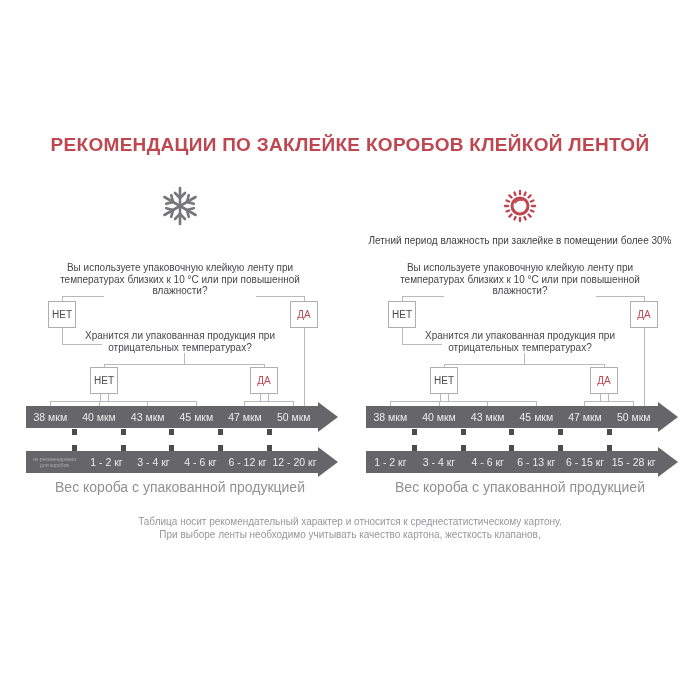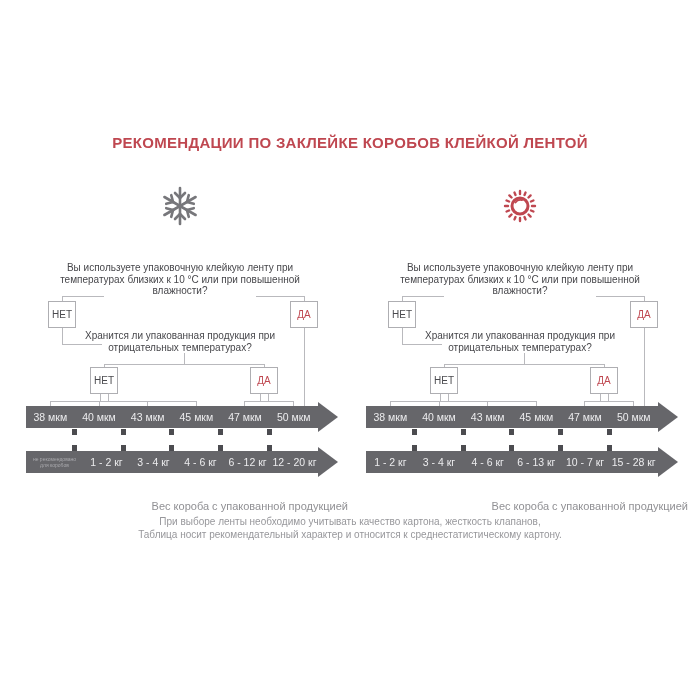--- a/index.html
+++ b/index.html
@@ -1,20 +1,20 @@
 <!DOCTYPE html>
 <html><head>
 <meta charset="utf-8">
 <style>
   * { margin:0; padding:0; box-sizing:border-box; }
   html,body { width:700px; height:700px; background:#fff; font-family:"Liberation Sans", sans-serif; }
   .stage { position:relative; width:700px; height:700px; background:#fff; overflow:hidden; }
 
   .title { position:absolute; top:134px; left:0; width:700px; text-align:center;
-           font-size:15px; font-weight:600; letter-spacing:.3px; color:#bf4750; }
+           font-size:19px; font-weight:600; letter-spacing:.3px; color:#bf4750; }
 
   .col { position:absolute; top:0; width:336px; height:700px; }
   .col.left { left:12px; } .col.right { left:352px; }
 
   .season-icon { position:absolute; top:184px; left:146px; width:44px; height:44px; }
 
   .period { position:absolute; top:235px; left:0; width:336px; text-align:center;
             font-size:10px; color:#3e3e42; }
 
   .question { position:absolute; text-align:center; font-size:10px; line-height:11.5px; color:#47474b; }
@@ -30,22 +30,22 @@
 
   .bar { position:absolute; left:14px; width:292px; height:22px; background:#66666a; display:flex; }
   .bar .arrowhead { position:absolute; right:-20px; top:-4px; width:0; height:0;
         border-left:20px solid #66666a; border-top:15px solid transparent; border-bottom:15px solid transparent; }
   .seg { flex:1 1 0; display:flex; align-items:center; justify-content:center;
          font-size:10.5px; color:#ececee; white-space:nowrap; }
   .seg.tiny { font-size:5px; line-height:6px; white-space:normal; text-align:center;
               color:#a9a9ad; padding:0 5px; }
   .tick { position:absolute; width:5px; height:6px; background:#4c4c50; }
 
-  .caption { position:absolute; top:500px; left:0; width:336px; text-align:right;
-             font-size:11px; color:#909094; }
+  .caption { position:absolute; top:479px; left:0; width:336px; text-align:center;
+             font-size:14px; color:#909094; }
 
   .footer { position:absolute; top:516px; left:70px; width:560px; text-align:center;
             font-size:10px; line-height:12.5px; color:#97979b; }
 </style>
 </head>
 <body>
 
 <div class="stage">
 
   <div class="title">РЕКОМЕНДАЦИИ ПО ЗАКЛЕЙКЕ КОРОБОВ КЛЕЙКОЙ ЛЕНТОЙ</div>
@@ -167,20 +167,21 @@
             <line x1="8.6" y1="16.5" x2="11" y2="17.5"></line>
             <line x1="33" y1="26.5" x2="35.4" y2="27.5"></line>
             <line x1="8.6" y1="27.5" x2="11" y2="26.5"></line>
             <line x1="33" y1="17.5" x2="35.4" y2="16.5"></line>
             <line x1="16.5" y1="35.4" x2="17.5" y2="33"></line>
             <line x1="26.5" y1="11" x2="27.5" y2="8.6"></line>
           </g>
         </g>
       </svg>
     </div>
+    <div class="period">Летний период влажность при заклейке в помещении более 30%</div>
 
     <div class="question q1">Вы используете упаковочную клейкую ленту при температурах близких к 10 °С или при повышенной влажности?</div>
 
     <div class="hline" style="top:296px;left:50px;width:42px;"></div>
     <div class="vline" style="top:296px;left:50px;height:48px;"></div>
     <div class="hline" style="top:296px;left:244px;width:48px;"></div>
     <div class="vline" style="top:296px;left:292px;height:110px;"></div>
     <div class="hline" style="top:344px;left:50px;width:40px;"></div>
 
     <div class="ansbox" style="top:301px;left:36px;">НЕТ</div>
@@ -228,26 +229,26 @@
     <div class="tick" style="top:445px;left:109px;"></div>
     <div class="tick" style="top:445px;left:157px;"></div>
     <div class="tick" style="top:445px;left:206px;"></div>
     <div class="tick" style="top:445px;left:255px;"></div>
 
     <div class="bar" style="top:451px;">
       <div class="seg">1 - 2 кг</div>
       <div class="seg">3 - 4 кг</div>
       <div class="seg">4 - 6 кг</div>
       <div class="seg">6 - 13 кг</div>
-      <div class="seg">10 - 7 кг</div>
+      <div class="seg">6 - 15 кг</div>
       <div class="seg">15 - 28 кг</div>
       <div class="arrowhead"></div>
     </div>
 
     <div class="caption">Вес короба с упакованной продукцией</div>
   </div>
 
   <div class="footer">
+    <div>Таблица носит рекомендательный характер и относится к среднестатистическому картону.</div>
     <div>При выборе ленты необходимо учитывать качество картона, жесткость клапанов,</div>
-    <div>Таблица носит рекомендательный характер и относится к среднестатистическому картону.</div>
   </div>
 
 </div>
 
 </body></html>

